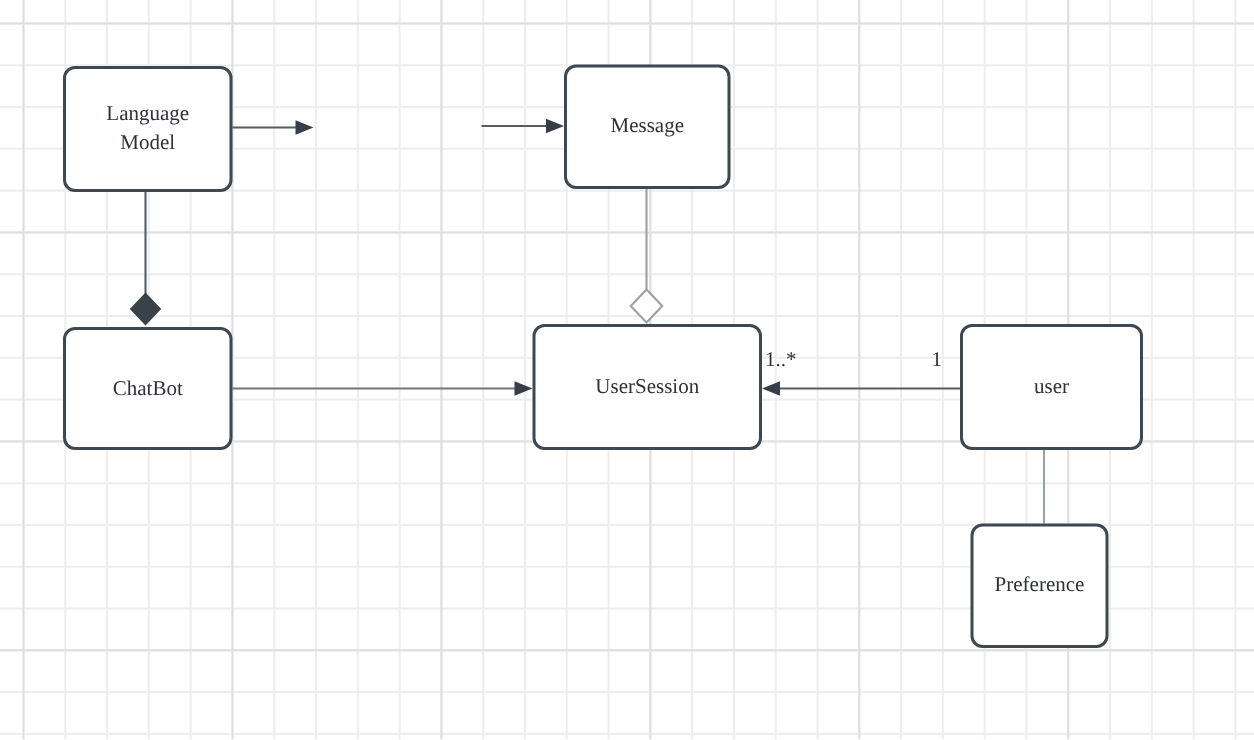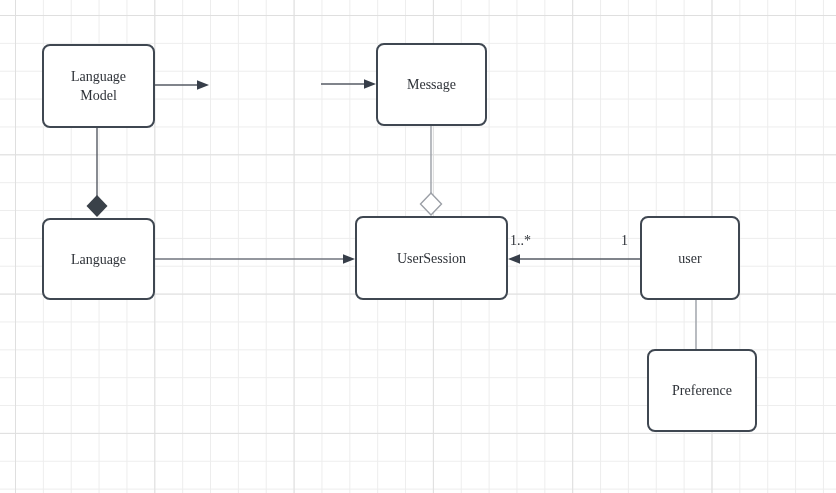--- a/index.html
+++ b/index.html
@@ -48,22 +48,22 @@
     color: #2e3238;
     font-size: 14px;
     line-height: 19px;
     padding: 0 11px;
   }
   .node-language-model { left: 42px;  top: 44px;  width: 113px; height: 84px; }
   .node-response       { left: 209px; top: 43px;  width: 112px; height: 83px; }
   .node-message        { left: 376px; top: 43px;  width: 111px; height: 83px; }
   .node-chatbot        { left: 42px;  top: 218px; width: 113px; height: 82px; }
   .node-usersession    { left: 355px; top: 216px; width: 153px; height: 84px; font-family: Liberation Serif, serif; }
-  .node-user           { left: 640px; top: 216px; width: 100px; height: 84px; }
-  .node-preference     { left: 647px; top: 349px; width: 110px; height: 83px; }
+  .node-user           { left: 640px; top: 216px; width: 122px; height: 84px; }
+  .node-preference     { left: 647px; top: 349px; width: 92px; height: 83px; }
   .edge-label {
     position: absolute;
     font-size: 14px;
     color: #2e3238;
     white-space: nowrap;
   }
   .label-target-mult { left: 510px; top: 233px; }
   .label-source-mult { left: 621px; top: 233px; }
 </style>
 </head>
@@ -111,21 +111,21 @@
   <div class="node node-language-model">
     <span>Language Model</span>
   </div>
 
 
   <div class="node node-message">
     <span>Message</span>
   </div>
 
   <div class="node node-chatbot">
-    <span>Language</span>
+    <span>ChatBot</span>
   </div>
 
   <div class="node node-usersession">
     <span>UserSession</span>
   </div>
 
   <div class="node node-user">
     <span>user</span>
   </div>
 

